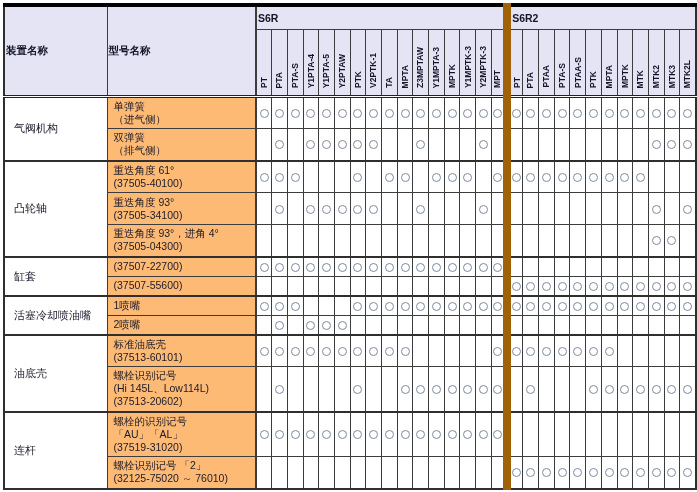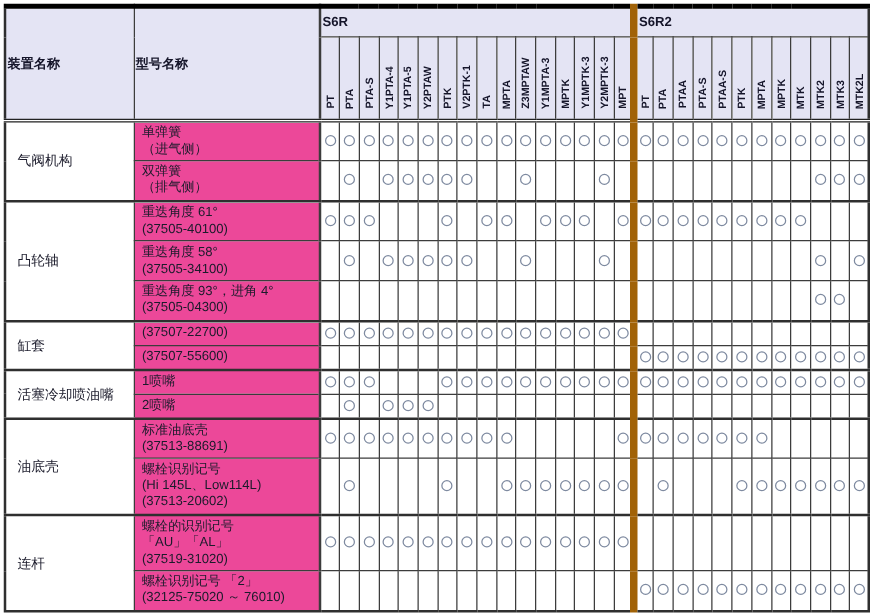--- a/index.html
+++ b/index.html
@@ -10,25 +10,25 @@
         border-right:2px solid #2f2f2f;border-bottom:2px solid #2f2f2f;}
   th,td{border:1px solid #3c3c3c;overflow:hidden;}
   thead th{background:#e4e4f4;color:#15152a;}
   tr.group-row th{height:20px;font-size:10.5px;font-weight:bold;text-align:left;}
   th.corner{font-size:11.5px;font-weight:bold;text-align:center;}
   tr.col-headers th{vertical-align:bottom;padding:2px 0 3px 0;height:60px;border-bottom:3px double #222;}
   th.corner{border-bottom:3px double #222;}
   .vlabel{display:inline-block;writing-mode:vertical-rl;transform:rotate(180deg);
           font-size:8.5px;font-weight:bold;line-height:1;white-space:nowrap;color:#15152a;}
   td.device{font-size:11px;color:#1b1b2b;padding:2px 2px 2px 9px;vertical-align:middle;background:#fff;}
-  td.model{font-size:10.5px;color:#1b1b2b;padding:2px 3px 2px 6px;vertical-align:middle;line-height:13px;background:#ec4899;}
+  td.model{font-size:10.5px;color:#1b1b2b;padding:2px 3px 2px 6px;vertical-align:middle;line-height:13px;background:#fdba74;}
   td.mark-cell{text-align:center;vertical-align:middle;padding:0;background:#fff;}
   .mark{display:inline-block;width:7px;height:7px;border:1.5px solid #7e8aa0;border-radius:50%;}
   .data-start{border-left:2px solid #3c3c3c;}
-  .group-split{border-left:6px solid #a16207;margin-top:16px;}
+  .group-split{border-left:8px solid #a16207;margin-top:16px;}
   tr.section-end>td{border-bottom:2px solid #2f2f2f;}
   td.device{border-bottom:2px solid #2f2f2f;}
 </style>
 </head>
 <body>
 
 <div class="wrap">
   <table>
     <colgroup id="cols">
         <col style="width: 103px;">
@@ -200,21 +200,21 @@
           <td class="mark-cell"><span class="mark" title="○"></span></td>
           <td class="mark-cell"><span class="mark" title="○"></span></td>
           <td class="mark-cell"><span class="mark" title="○"></span></td>
           <td class="mark-cell"><span class="mark" title="○"></span></td>
           <td class="mark-cell"></td>
           <td class="mark-cell"></td>
           <td class="mark-cell"></td>
         </tr>
         <tr style="height: 32px;">
           <td class="model">
-            <div>重迭角度 58°</div>
+            <div>重迭角度 93°</div>
             <div>(37505-34100)</div>
           </td>
           <td class="mark-cell data-start"></td>
           <td class="mark-cell"><span class="mark" title="○"></span></td>
           <td class="mark-cell"></td>
           <td class="mark-cell"><span class="mark" title="○"></span></td>
           <td class="mark-cell"><span class="mark" title="○"></span></td>
           <td class="mark-cell"><span class="mark" title="○"></span></td>
           <td class="mark-cell"><span class="mark" title="○"></span></td>
           <td class="mark-cell"><span class="mark" title="○"></span></td>
@@ -404,21 +404,21 @@
           <td class="mark-cell"></td>
           <td class="mark-cell"></td>
           <td class="mark-cell"></td>
           <td class="mark-cell"></td>
           <td class="mark-cell"></td>
         </tr>
         <tr style="height: 32px;">
           <td class="device" rowspan="2">油底壳</td>
           <td class="model">
             <div>标准油底壳</div>
-            <div>(37513-88691)</div>
+            <div>(37513-60101)</div>
           </td>
           <td class="mark-cell data-start"><span class="mark" title="○"></span></td>
           <td class="mark-cell"><span class="mark" title="○"></span></td>
           <td class="mark-cell"><span class="mark" title="○"></span></td>
           <td class="mark-cell"><span class="mark" title="○"></span></td>
           <td class="mark-cell"><span class="mark" title="○"></span></td>
           <td class="mark-cell"><span class="mark" title="○"></span></td>
           <td class="mark-cell"><span class="mark" title="○"></span></td>
           <td class="mark-cell"><span class="mark" title="○"></span></td>
           <td class="mark-cell"><span class="mark" title="○"></span></td>

